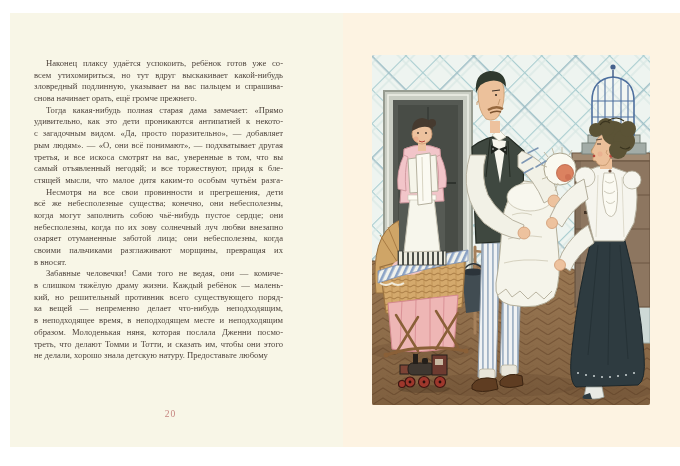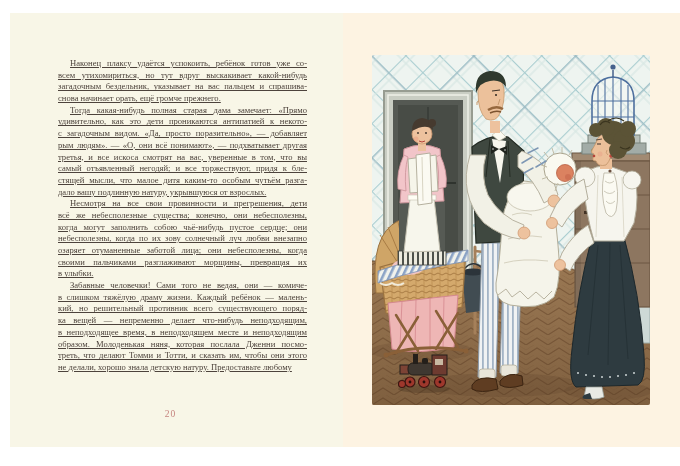--- a/index.html
+++ b/index.html
@@ -5,22 +5,22 @@
   html,body{margin:0;padding:0;}
   body{
     width:680px;height:466px;position:relative;overflow:hidden;
     background:#ffffff;
     font-family:"Liberation Serif","DejaVu Serif",serif;
   }
   .page{position:absolute;top:13px;height:434px;}
   .page-left{left:10px;width:333px;background:#f8f6e7;}
   .page-right{left:343px;width:337px;background:#fdf3e2;}
   .text-block{
-    position:absolute;left:48px;top:45px;width:249px;
-    color:#4d433c;font-size:8.6px;line-height:11.7px;text-decoration:underline;
+    position:absolute;left:24px;top:45px;width:249px;
+    color:#4d433c;font-size:8.6px;line-height:11.7px;
   }
   .tl{
     text-align:justify;text-align-last:justify;
     white-space:nowrap;height:11.7px;
   }
   .tl-first{text-indent:12px;}
   .tl-last{text-align-last:left;}
   .folio{
     position:absolute;left:36px;top:396px;width:249px;
     text-align:center;color:#c5837e;font-size:9.5px;letter-spacing:1px;
@@ -33,37 +33,36 @@
 </style>
 </head>
 <body>
 
 <div>
 
   <div class="page page-left">
     <div class="text-block">
         <div class="tl tl-first">Наконец плаксу удаётся успокоить, ребёнок готов уже со-</div>
         <div class="tl">всем утихомириться, но тут вдруг выскакивает какой-нибудь</div>
-        <div class="tl">загадочным бездельник, указывает на вас пальцем и спрашива-</div>
+        <div class="tl">зловредный подлинную, указывает на вас пальцем и спрашива-</div>
         <div class="tl tl-last">снова начинает орать, ещё громче прежнего.</div>
         <div class="tl tl-first">Тогда какая-нибудь полная старая дама замечает: «Прямо</div>
         <div class="tl">удивительно, как это дети проникаются антипатией к некото-</div>
         <div class="tl">с загадочным видом. «Да, просто поразительно», — добавляет</div>
         <div class="tl">рым людям». — «О, они всё понимают», — подхватывает другая</div>
         <div class="tl">третья, и все искоса смотрят на вас, уверенные в том, что вы</div>
         <div class="tl">самый отъявленный негодяй; и все торжествуют, придя к бле-</div>
         <div class="tl">стящей мысли, что малое дитя каким-то особым чутьём разга-</div>
-        <div class="tl tl-last">дало вашу подлинную натуру, укрывшуюся от взрослых.</div>
         <div class="tl tl-first">Несмотря на все свои провинности и прегрешения, дети</div>
         <div class="tl">всё же небесполезные существа; конечно, они небесполезны,</div>
         <div class="tl">когда могут заполнить собою чьё-нибудь пустое сердце; они</div>
         <div class="tl">небесполезны, когда по их зову солнечный луч любви внезапно</div>
         <div class="tl">озаряет отуманенные заботой лица; они небесполезны, когда</div>
         <div class="tl">своими пальчиками разглаживают морщины, превращая их</div>
-        <div class="tl tl-last">в улыбки.</div>
+        <div class="tl tl-last">в вносят.</div>
         <div class="tl tl-first">Забавные человечки! Сами того не ведая, они — комиче-</div>
         <div class="tl">в слишком тяжёлую драму жизни. Каждый ребёнок — малень-</div>
         <div class="tl">кий, но решительный противник всего существующего поряд-</div>
         <div class="tl">ка вещей — непременно делает что-нибудь неподходящим,</div>
         <div class="tl">в неподходящее время, в неподходящем месте и неподходящим</div>
         <div class="tl">образом. Молоденькая няня, которая послала Дженни посмо-</div>
         <div class="tl">треть, что делают Томми и Тотти, и сказать им, чтобы они этого</div>
         <div class="tl tl-last">не делали, хорошо знала детскую натуру. Предоставьте любому</div>
       </div>
     <div class="folio">20</div>

